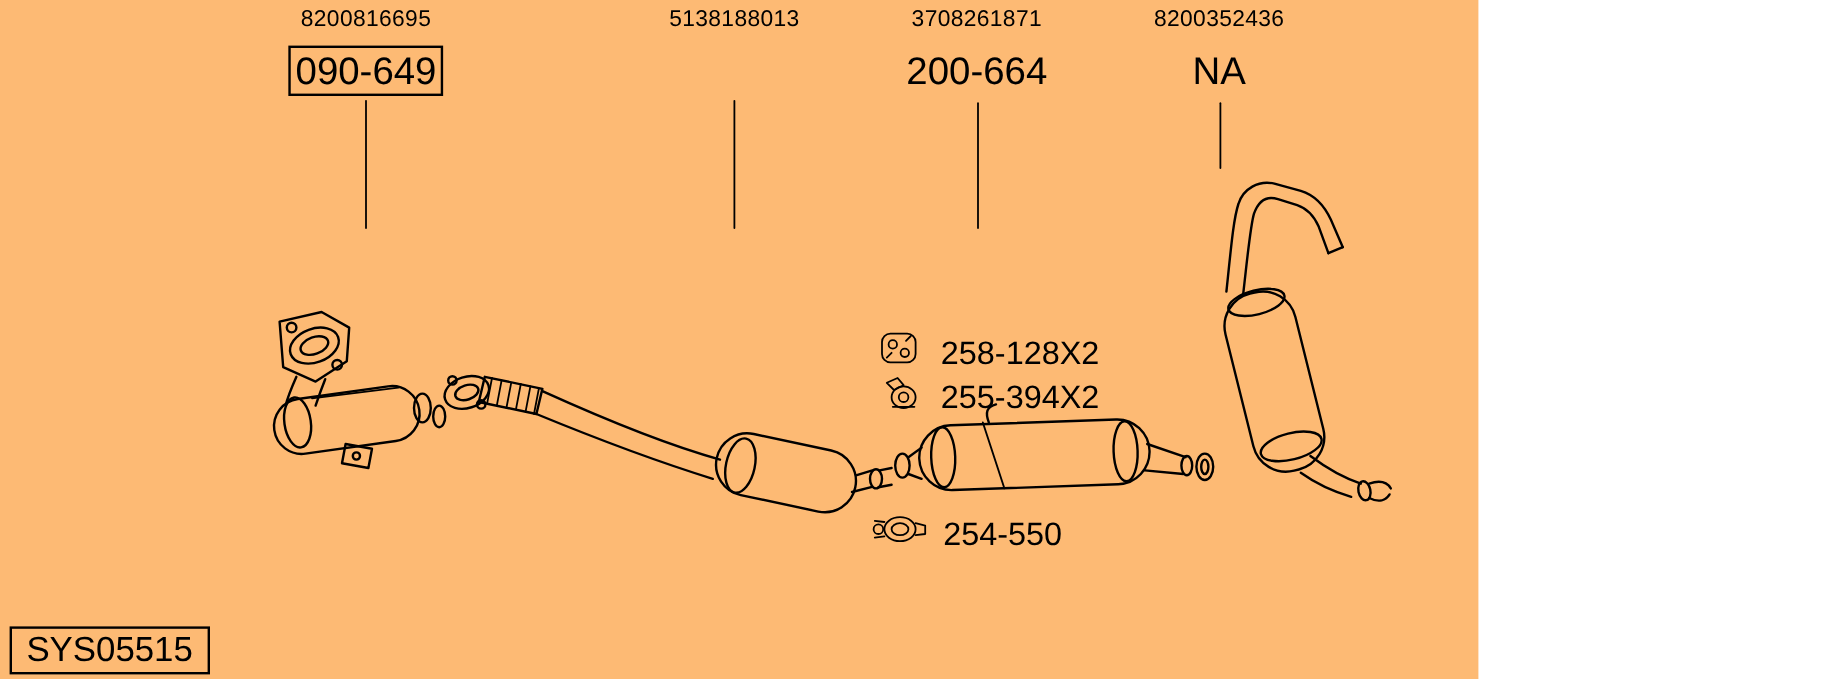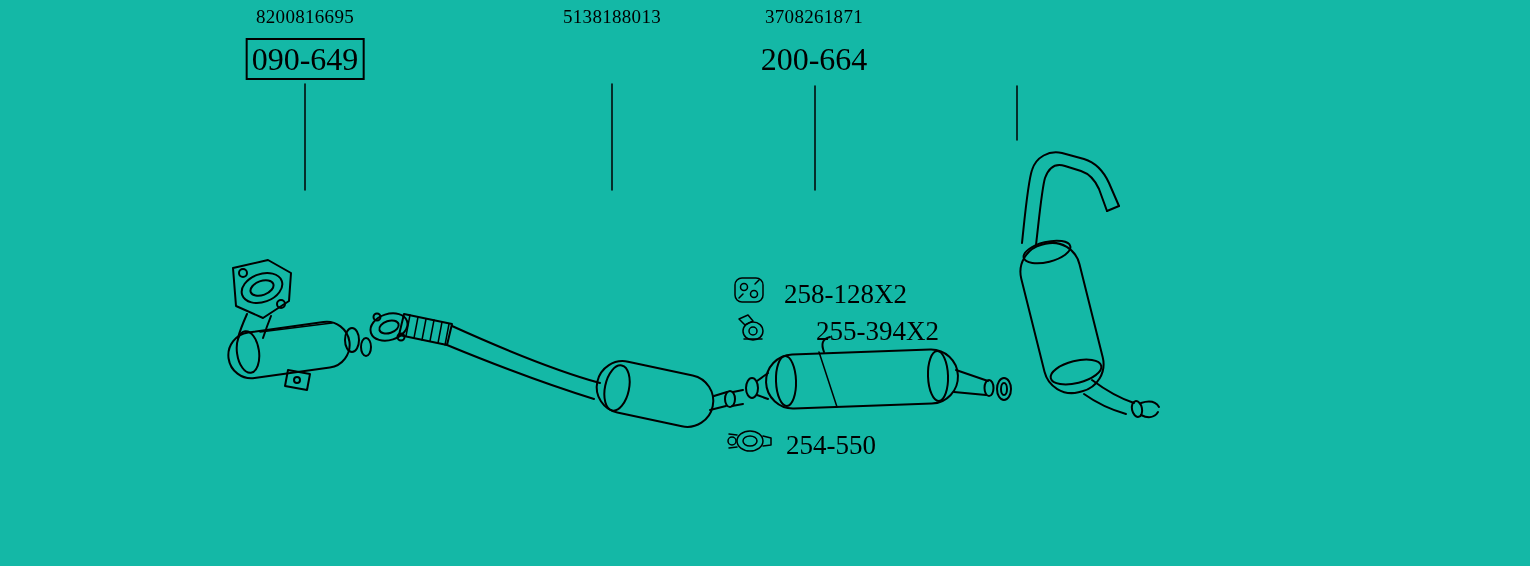--- a/index.html
+++ b/index.html
@@ -3,25 +3,24 @@
 <meta charset="utf-8">
 <style>
   * { margin: 0; padding: 0; box-sizing: border-box; }
   html, body { background: #ffffff; }
   body {
     font-family: "Liberation Sans", "DejaVu Sans", sans-serif;
     color: #000000;
   }
   .stage {
     position: relative;
-    width: 1530px;
+    width: 1232px;
     height: 566px;
-    background: #14b8a6;
+    background: #fdba74;
     overflow: hidden;
-    font-family: Liberation Serif, serif;
   }
   .art {
     position: absolute;
     left: 0; top: 0;
   }
   .art path, .art rect, .art ellipse, .art circle, .art line {
     fill: none;
     stroke: #000000;
     stroke-width: 2;
     stroke-linecap: round;
@@ -168,19 +167,24 @@
 
   <div class="col" style="left:612px">
     <div class="oem">5138188013</div>
   </div>
 
   <div class="col" style="left:814px">
     <div class="oem">3708261871</div>
     <div class="code">200-664</div>
   </div>
 
+  <div class="col" style="left:1016px">
+    <div class="oem">8200352436</div>
+    <div class="code">NA</div>
+  </div>
 
   <div class="acc-label" style="left:784px; top:279px">258-128X2</div>
-  <div class="acc-label" style="left:816px; top:316px">255-394X2</div>
+  <div class="acc-label" style="left:784px; top:316px">255-394X2</div>
   <div class="acc-label" style="left:786px; top:430px">254-550</div>
 
+  <div class="sys-box">SYS05515</div>
 
 </div>
 
 </body></html>

